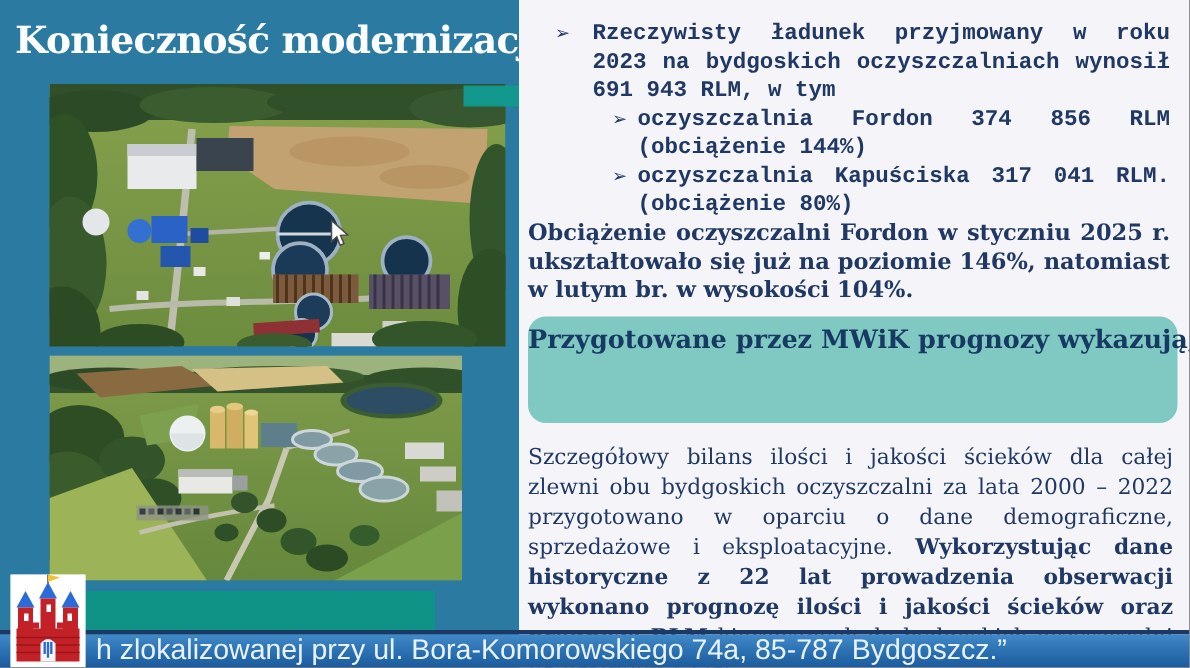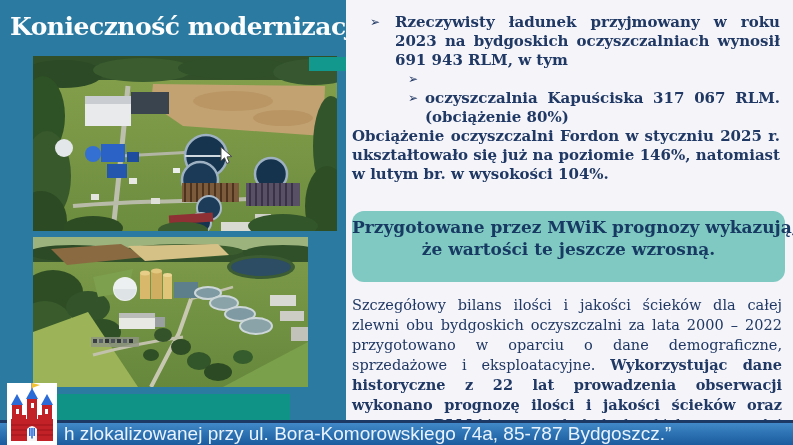--- a/index.html
+++ b/index.html
@@ -18,21 +18,21 @@
   
   .right-panel{position:absolute;left:346px;top:0;width:447px;height:445px;background:#f5f4f9;}
   .bullets{position:absolute;left:352px;top:13px;width:428px;color:#1f3864;
            font-size:15px;font-weight:bold;line-height:19px;}
   .b-row{display:flex;align-items:flex-start;}
   .b-row .marker{font-family:"DejaVu Sans",sans-serif;font-size:12px;line-height:19px;}
   .b-main{padding-left:18px;}
   .b-main .marker{width:25px;flex:0 0 25px;}
   .b-sub{padding-left:56px;}
   .b-sub .marker{width:17px;flex:0 0 17px;}
-  .b-text{flex:1;text-align:justify;}
+  .b-text{flex:1;text-align:justify;font-family:Liberation Mono, monospace;}
   .b-cont{text-align:justify;}
   .highlight-box{position:absolute;left:352px;top:211px;width:433px;height:71px;
                  background:#7fc9c2;border-radius:12px;color:#173a63;
                  font-size:17px;font-weight:bold;text-align:center;padding-top:5px;
                  box-sizing:border-box;}
   .highlight-box div{line-height:22px;white-space:nowrap;}
   .paragraph{position:absolute;left:352px;top:295px;width:430px;color:#1f3864;
              font-size:14.5px;line-height:20px;text-align:justify;z-index:1;}
   .paragraph .bold{font-weight:bold;}
   
@@ -200,31 +200,31 @@
 
   <div class="right-panel"></div>
 
   <div class="bullets">
     <div class="b-row b-main">
       <span class="marker">➢</span>
       <span class="b-text">Rzeczywisty ładunek przyjmowany w roku 2023 na bydgoskich oczyszczalniach wynosił 691 943 RLM, w tym</span>
     </div>
     <div class="b-row b-sub">
       <span class="marker">➢</span>
+      <span class="b-text">oczyszczalnia Fordon 374 856 RLM (obciążenie 144%)</span>
     </div>
     <div class="b-row b-sub">
       <span class="marker">➢</span>
-      <span class="b-text">oczyszczalnia Kapuściska 317 067 RLM. (obciążenie 80%)</span>
+      <span class="b-text">oczyszczalnia Kapuściska 317 041 RLM. (obciążenie 80%)</span>
     </div>
     <div class="b-cont">Obciążenie oczyszczalni Fordon w styczniu 2025 r. ukształtowało się już na poziomie 146%, natomiast w lutym br. w wysokości 104%.</div>
   </div>
 
   <div class="highlight-box">
     <div>Przygotowane przez MWiK prognozy wykazują,</div>
-    <div>że wartości te jeszcze wzrosną.</div>
   </div>
 
   <div class="paragraph"><span>Szczegółowy bilans ilości i jakości ścieków dla całej zlewni obu bydgoskich oczyszczalni za lata 2000 – 2022 przygotowano w oparciu o dane demograficzne, sprzedażowe i eksploatacyjne. </span><span class="bold">Wykorzystując dane historyczne z 22 lat prowadzenia obserwacji wykonano prognozę ilości i jakości ścieków oraz prognozę RLM </span><span>kierowanych do bydgoskich oczyszczalni na następne 15 lat.</span></div>
 
   <div class="bar-line"></div>
   <div class="ticker-bar">
     <div class="ticker-text">h zlokalizowanej przy ul. Bora-Komorowskiego 74a, 85-787 Bydgoszcz.”</div>
   </div>
 
   <svg class="cursor" viewBox="0 0 13 19">

